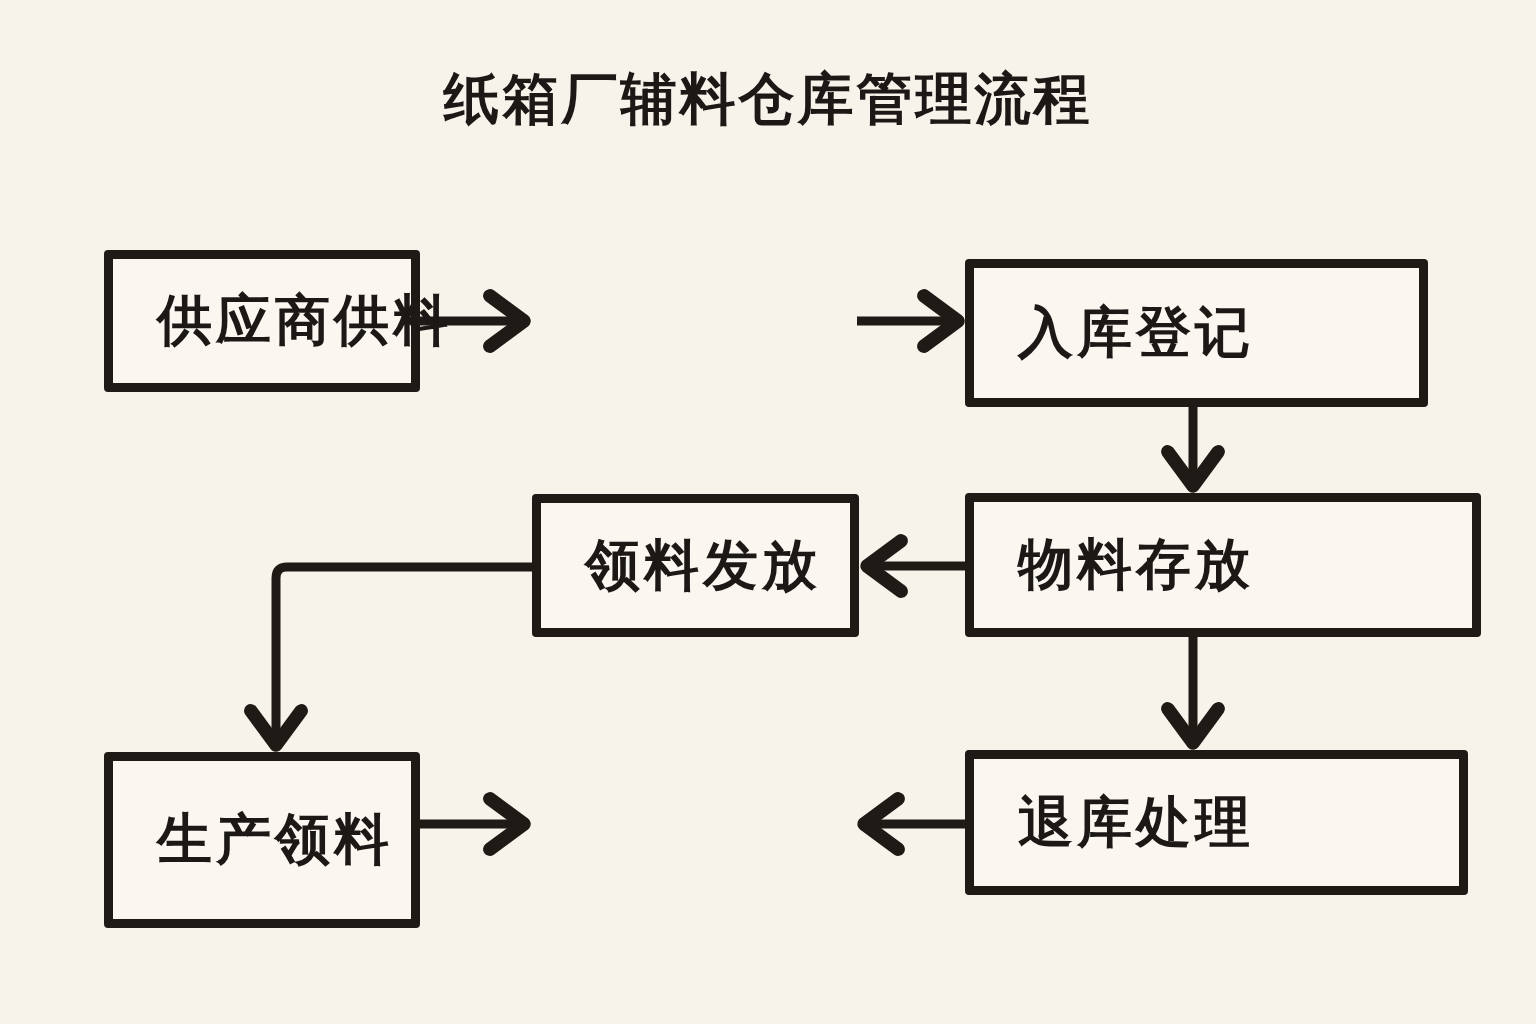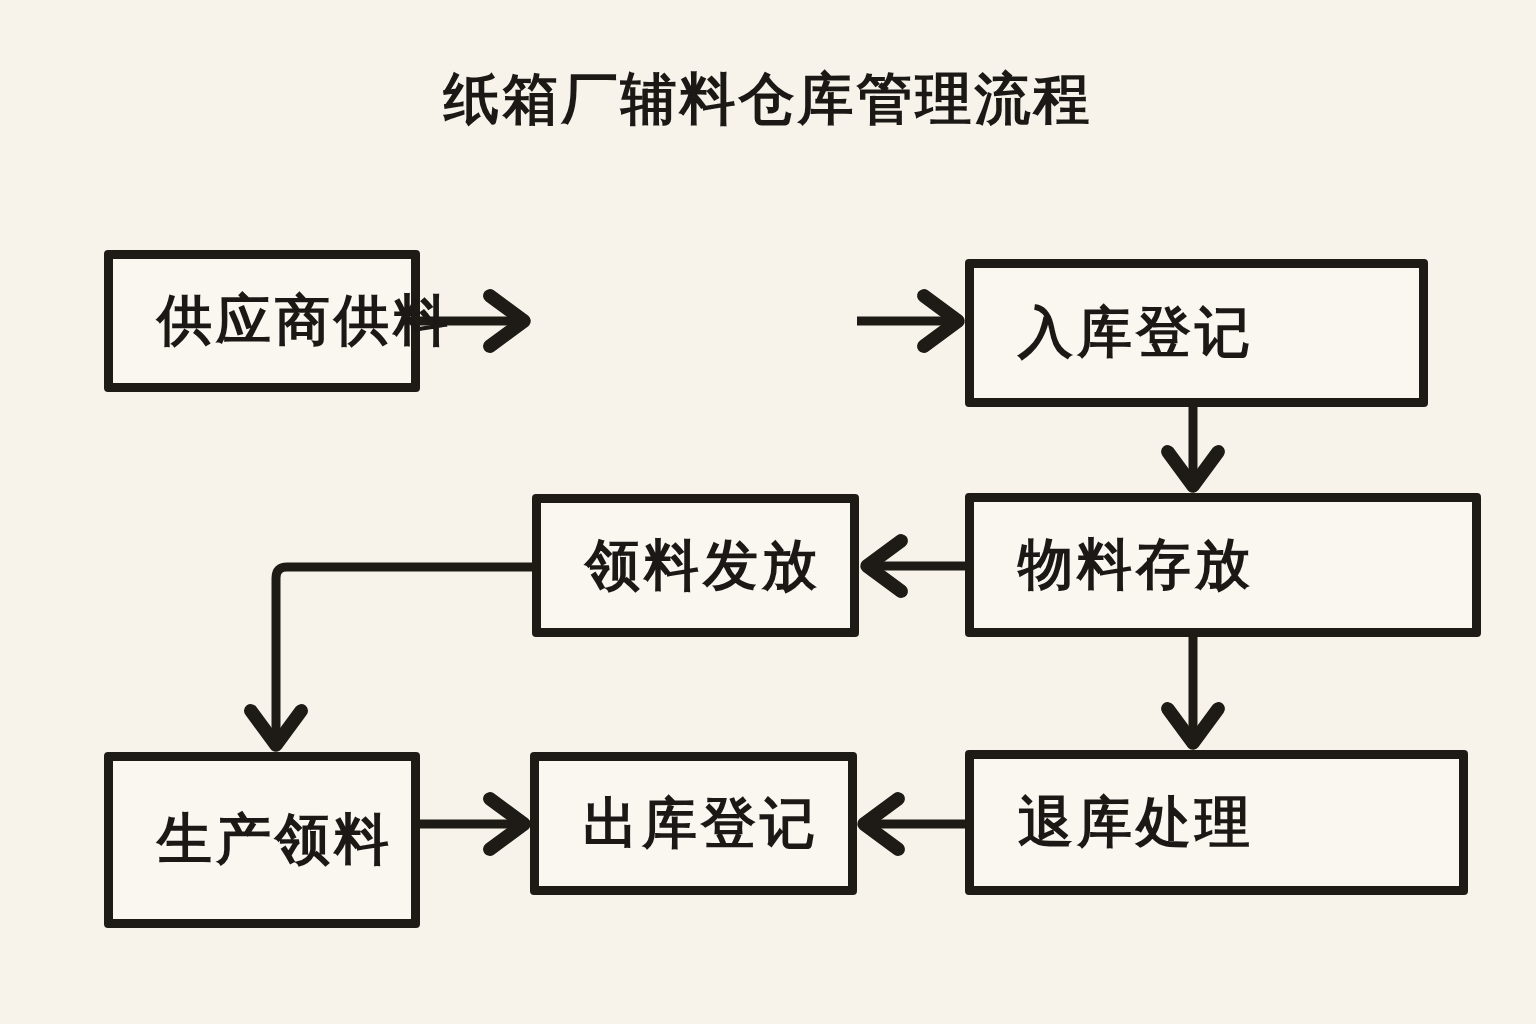--- a/index.html
+++ b/index.html
@@ -119,21 +119,18 @@
   </div>
 
   <div class="node n-storage">
     <span class="label">物料存放</span>
   </div>
 
   <div class="node n-production">
     <span class="label">生产领料</span>
   </div>
 
-  <div class="node n-outbound">
-    <span class="label">出库登记</span>
-  </div>
 
   <div class="node n-return">
     <span class="label">退库处理</span>
   </div>
 
 </div>
 
 </body></html>

